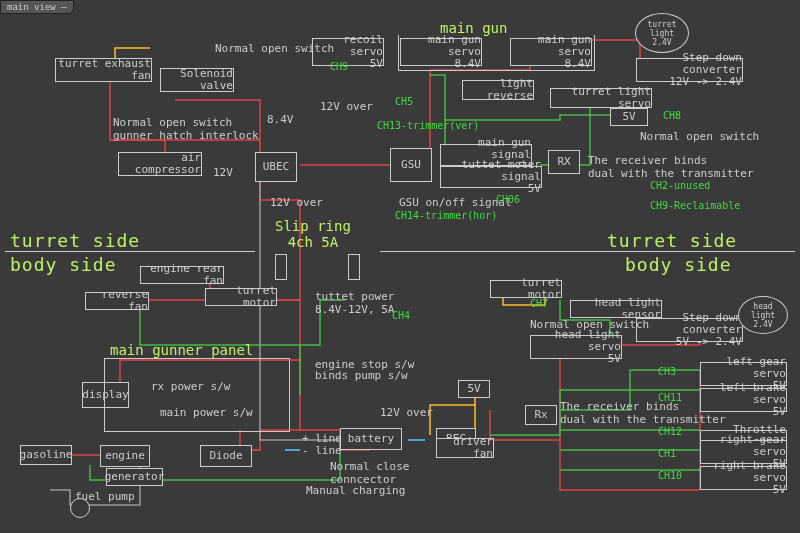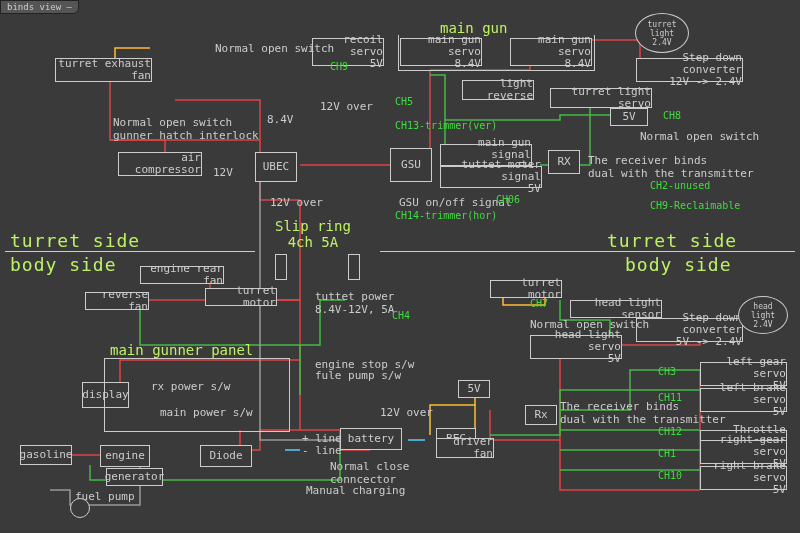--- a/index.html
+++ b/index.html
@@ -22,21 +22,21 @@
   .w-blu{stroke:#5cf}
   .w-yel{stroke:#fb3}
   .w-pnk{stroke:#d9a}
   .w-gry{stroke:#999}
 </style>
 </head>
 <body>
 
 <div id="canvas">
 
-<div class="tab">binds view —</div>
+<div class="tab">main view —</div>
 
 <svg width="800" height="533">
 
   <path class="w-red" d="M260 170 L260 200 L300 200 L300 430 L340 430"></path>
   <path class="w-red" d="M300 300 L210 300 L210 280"></path>
   <path class="w-red" d="M300 300 L140 300"></path>
   <path class="w-red" d="M300 360 L120 360 L120 385"></path>
   <path class="w-red" d="M300 430 L260 430 L260 450 L205 450"></path>
   <path class="w-red" d="M340 430 L340 450 L370 450"></path>
   <path class="w-red" d="M68 455 L100 455"></path>
@@ -85,20 +85,21 @@
 <div class="lbl big white" style="top:230px;left:10px">turret side</div>
 <div class="lbl big white" style="top:254px;left:10px">body side</div>
 <div class="lbl big white" style="top:230px;left:607px">turret side</div>
 <div class="lbl big white" style="top:254px;left:625px">body side</div>
 <div class="lbl med white" style="top:20px;left:440px">main gun</div>
 <div class="lbl med white" style="top:218px;left:275px;white-space:pre;text-align:center">Slip ring
 4ch 5A</div>
 <div class="lbl med white" style="top:342px;left:110px">main gunner panel</div>
 
 <div class="box" style="top:58px;left:55px;width:95px;height:22px">turret exhaust fan</div>
+<div class="box" style="top:68px;left:160px;width:72px;height:22px">Solenoid valve</div>
 <div class="box" style="top:152px;left:118px;width:82px;height:22px">air compressor</div>
 <div class="box" style="top:152px;left:255px;width:40px;height:28px">UBEC</div>
 <div class="box" style="top:38px;left:312px;width:70px;height:26px">recoil servo
 5V</div>
 <div class="box" style="top:38px;left:400px;width:80px;height:26px">main gun servo
 8.4V</div>
 <div class="box" style="top:38px;left:510px;width:80px;height:26px">main gun servo
 8.4V</div>
 <div class="box" style="top:148px;left:390px;width:40px;height:32px">GSU</div>
 <div class="box" style="top:144px;left:440px;width:90px;height:20px">main gun signal
@@ -160,33 +161,33 @@
 <div class="lbl xs" style="top:196px;left:399px">GSU on/off signal</div>
 <div class="lbl xs" style="top:154px;left:588px;white-space:pre">The receiver binds
 dual with the transmitter</div>
 <div class="lbl xs" style="top:400px;left:560px;white-space:pre">The receiver binds
 dual with the transmitter</div>
 <div class="lbl xs" style="top:130px;left:640px">Normal open switch</div>
 <div class="lbl xs" style="top:318px;left:530px">Normal open switch</div>
 <div class="lbl xs" style="top:406px;left:160px">main power s/w</div>
 <div class="lbl xs" style="top:380px;left:151px">rx power s/w</div>
 <div class="lbl xs" style="top:358px;left:315px">engine stop s/w</div>
-<div class="lbl xs" style="top:369px;left:315px">fule pump s/w</div>
+<div class="lbl xs" style="top:369px;left:315px">binds pump s/w</div>
 <div class="lbl xs" style="top:432px;left:302px">+ line</div>
 <div class="lbl xs" style="top:444px;left:302px">- line</div>
 <div class="lbl xs" style="top:460px;left:330px;white-space:pre">Normal close
 conncector</div>
 <div class="lbl xs" style="top:484px;left:306px">Manual charging</div>
 <div class="lbl xs" style="top:406px;left:380px">12V over</div>
 <div class="lbl xs" style="top:290px;left:315px;white-space:pre">tuttet power
 8.4V-12V, 5A</div>
 
 <div class="lbl sm green" style="top:61px;left:330px">CH9</div>
 <div class="lbl sm green" style="top:96px;left:395px">CH5</div>
-<div class="lbl sm green" style="top:120px;left:395px">CH13-trimmer(ver)</div>
+<div class="lbl sm green" style="top:120px;left:377px">CH13-trimmer(ver)</div>
 <div class="lbl sm green" style="top:194px;left:496px">CH06</div>
 <div class="lbl sm green" style="top:210px;left:395px">CH14-trimmer(hor)</div>
 <div class="lbl sm green" style="top:110px;left:663px">CH8</div>
 <div class="lbl sm green" style="top:180px;left:650px">CH2-unused</div>
 <div class="lbl sm green" style="top:200px;left:650px">CH9-Reclaimable</div>
 <div class="lbl sm green" style="top:310px;left:392px">CH4</div>
 <div class="lbl sm green" style="top:298px;left:530px">CH7</div>
 <div class="lbl sm green" style="top:366px;left:658px">CH3</div>
 <div class="lbl sm green" style="top:392px;left:658px">CH11</div>
 <div class="lbl sm green" style="top:426px;left:658px">CH12</div>

